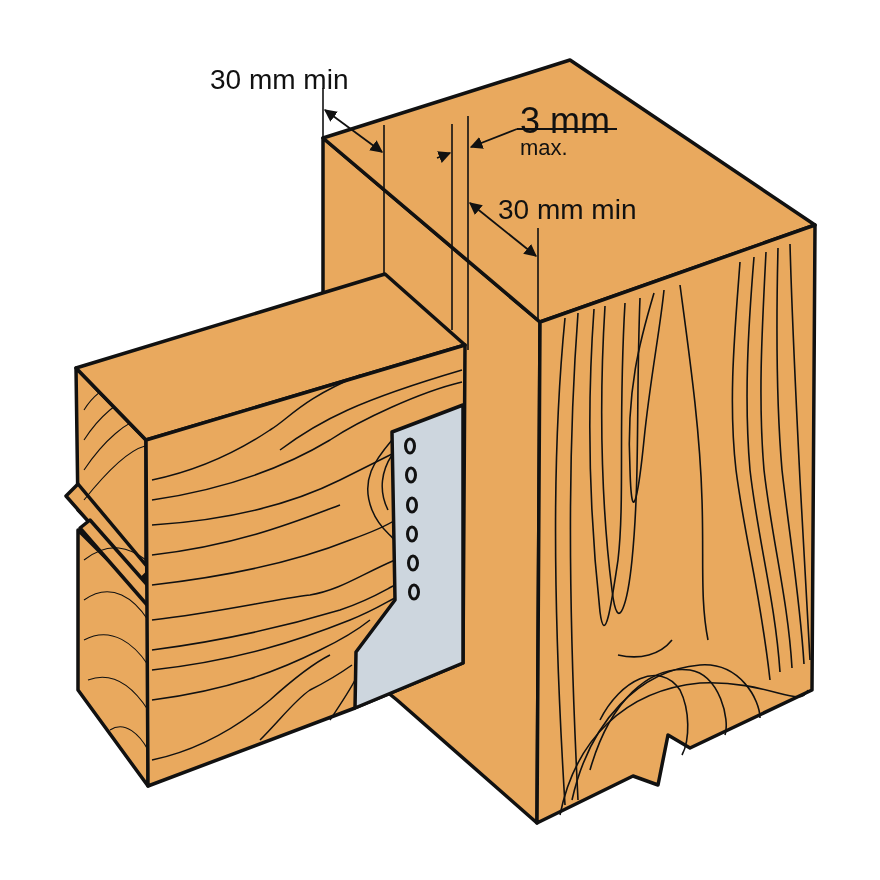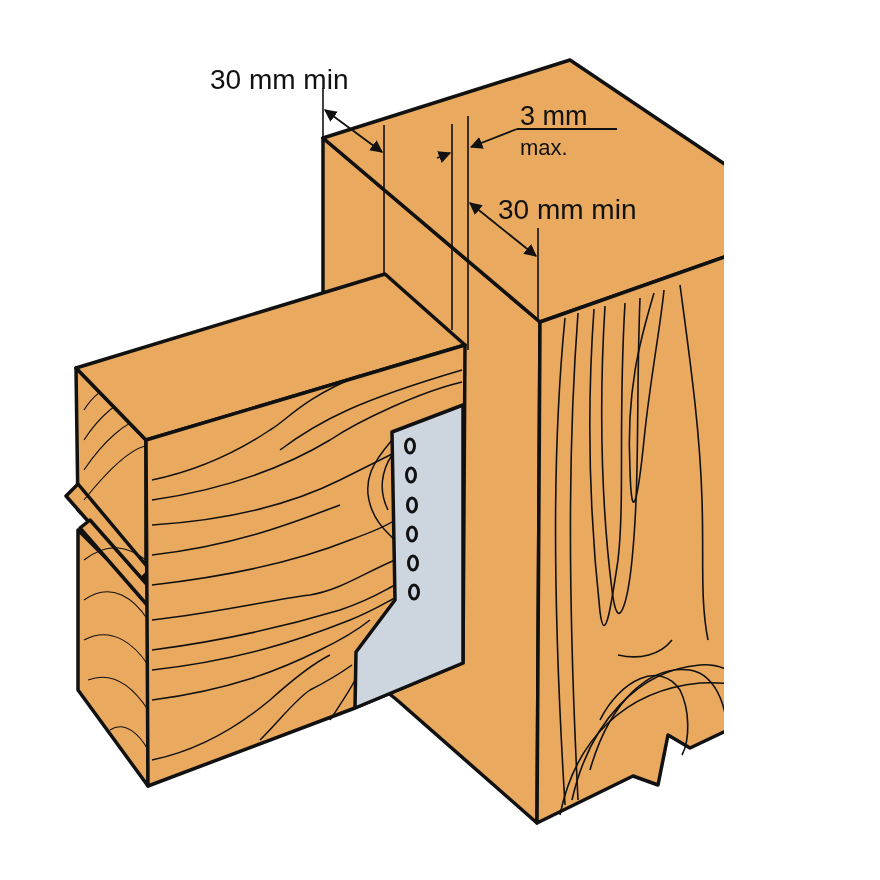--- a/index.html
+++ b/index.html
@@ -1,27 +1,27 @@
 <!DOCTYPE html>
 <html><head>
   <meta charset="utf-8">
   <style>
     html, body { margin: 0; padding: 0; background: #ffffff; }
-    .canvas { position: relative; width: 724px; height: 880px; overflow: hidden; background: #ffffff; }
+    .canvas { position: relative; width: 880px; height: 880px; overflow: hidden; background: #ffffff; }
     svg { position: absolute; left: 0; top: 0; }
     .label {
       position: absolute;
       font-family: "Liberation Sans", sans-serif;
       color: #111111;
       white-space: nowrap;
       line-height: 1;
     }
     .lbl-30-left { left: 210px; top: 66px; font-size: 28px; }
     .lbl-30-right { left: 498px; top: 196px; font-size: 28px; }
-    .lbl-3mm { left: 520px; top: 103px; font-size: 27px; }
+    .lbl-3mm { left: 520px; top: 103px; font-size: 36px; }
     .lbl-max { left: 520px; top: 137px; font-size: 22px; }
   </style>
 </head>
 <body>
 
 <div class="canvas">
   <svg width="880" height="880" viewBox="0 0 880 880">
     <defs>
       <marker id="arrow" viewBox="0 0 10 10" refX="9" refY="5" markerWidth="7" markerHeight="7" orient="auto-start-reverse">
         <path d="M0,0 L10,5 L0,10 z" fill="#111"></path>

